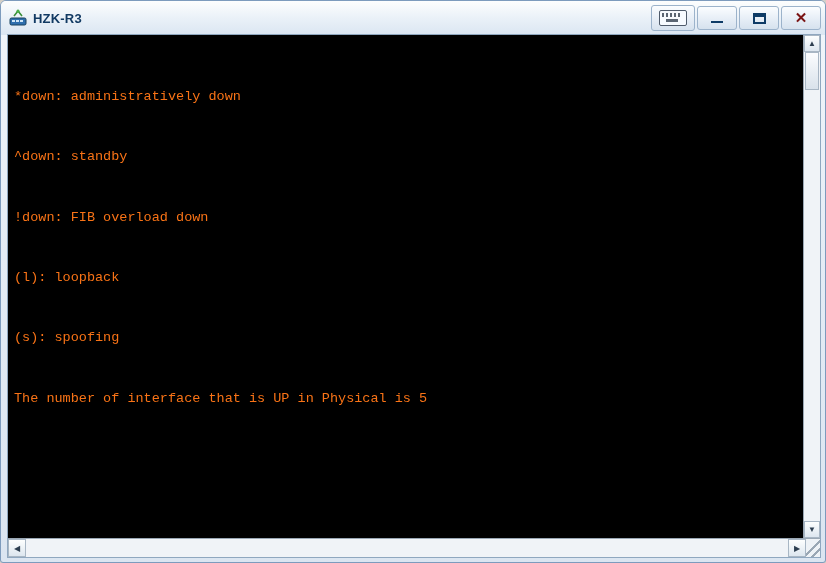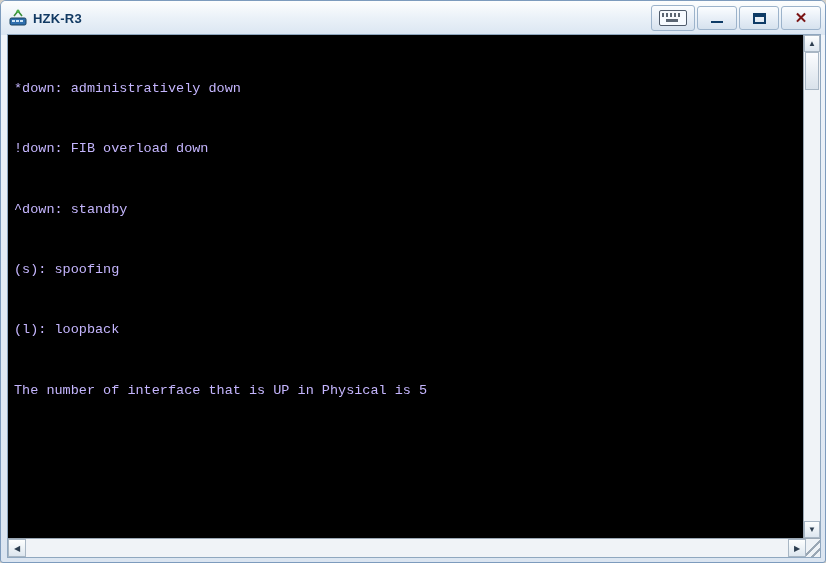--- a/index.html
+++ b/index.html
@@ -125,25 +125,25 @@
     flex-direction: column;
   }
   .term-body {
     flex: 1 1 auto;
     display: flex;
     min-height: 0;
   }
   .term-text {
     flex: 1 1 auto;
     background: #000;
-    color: #c4b5fd;
+    color: #f97316;
     font-family: "Liberation Mono", "DejaVu Sans Mono", monospace;
     font-size: 13.5px;
     line-height: 20.1px;
-    padding: 4px 0 0 6px;
+    padding: 12px 0 0 6px;
     box-sizing: border-box;
     overflow: hidden;
     white-space: pre;
   }
   .term-text .row { display: block; height: 20.1px; }
   
   .vscroll {
     width: 17px;
     flex: 0 0 17px;
     background: #eef2f6;
@@ -245,24 +245,24 @@
         <span>✕</span>
       </span>
     </span>
   </div>
 
   <div class="term-wrap">
     <div class="term-body">
 
       <div class="term-text">
         <span class="row">*down: administratively down</span>
+        <span class="row">^down: standby</span>
         <span class="row">!down: FIB overload down</span>
-        <span class="row">^down: standby</span>
+        <span class="row">(l): loopback</span>
         <span class="row">(s): spoofing</span>
-        <span class="row">(l): loopback</span>
         <span class="row">The number of interface that is UP in Physical is 5</span>
         
         
         
 
         
 
         
 
         

